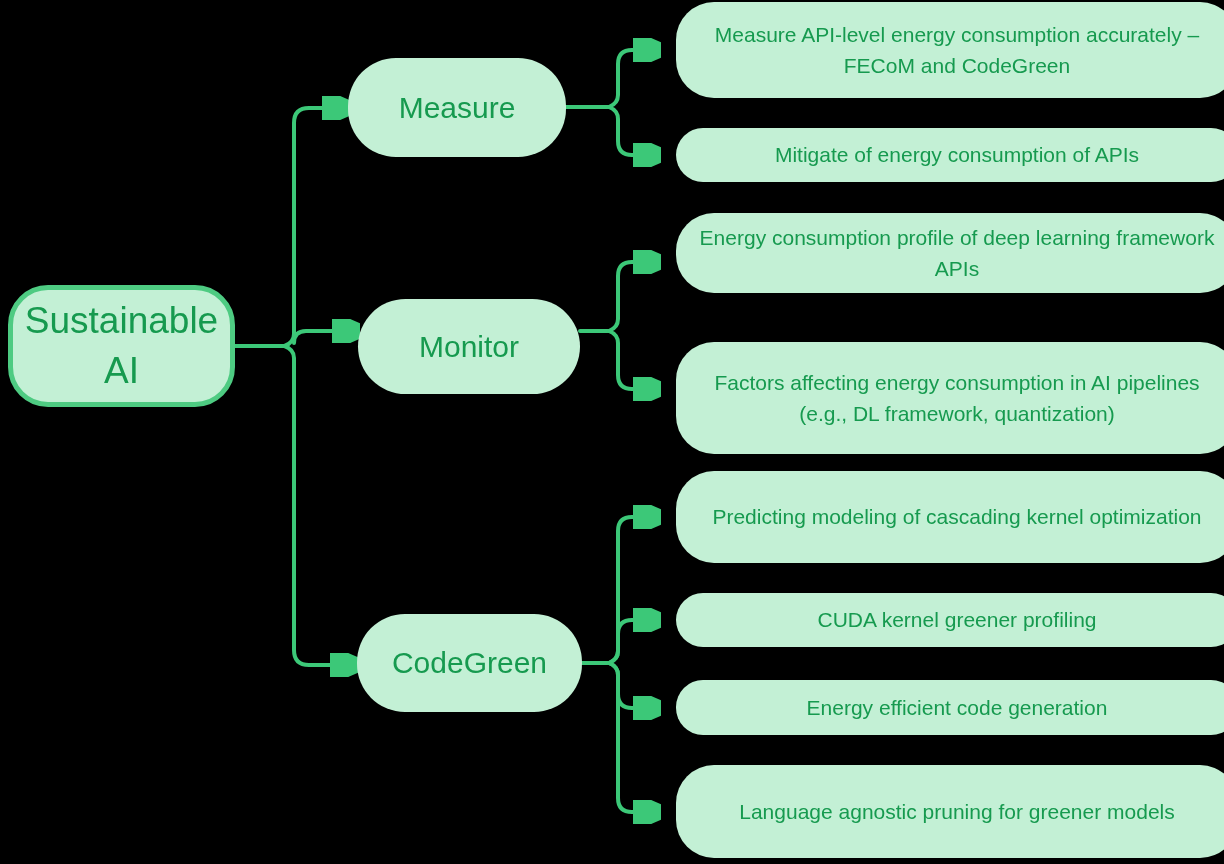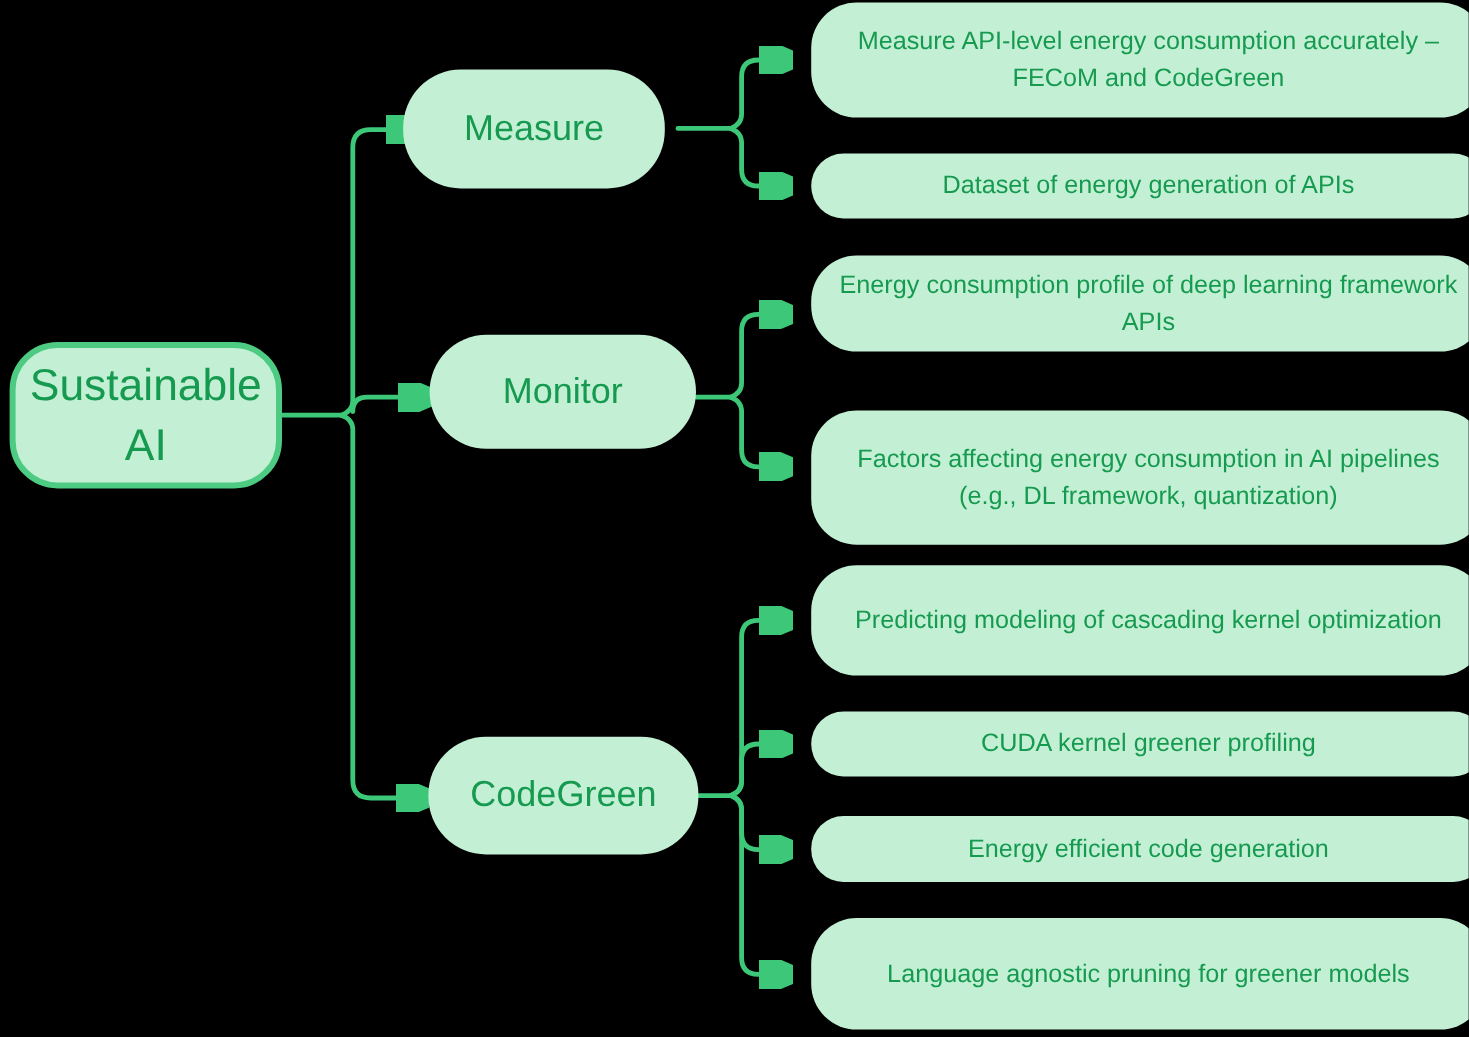--- a/index.html
+++ b/index.html
@@ -44,22 +44,22 @@
     border: 5px solid #4ecb82;
     border-radius: 40px;
     font-size: 37px;
     line-height: 1.35;
     padding: 12px 10px;
   }
   .node.branch {
     font-size: 30px;
     border-radius: 48px;
   }
-  .node.branch.measure  { left: 336px; top: 58px;  width: 218px; height: 99px; }
-  .node.branch.monitor  { left: 358px; top: 279px; width: 222px; height: 95px; text-align: right; }
+  .node.branch.measure  { left: 348px; top: 58px;  width: 218px; height: 99px; }
+  .node.branch.monitor  { left: 358px; top: 299px; width: 222px; height: 95px; text-align: right; }
   .node.branch.mitigate { left: 357px; top: 614px; width: 225px; height: 98px; }
   .node.leaf {
     left: 676px;
     width: 562px;
     font-size: 21px;
     line-height: 1.5;
     padding: 0 14px;
     border-radius: 38px;
     align-items: center;
   }
@@ -115,21 +115,21 @@
     <span>Monitor</span>
   </div>
   <div class="node branch mitigate">
     <span>CodeGreen</span>
   </div>
 
   <div class="node leaf l1">
     <span>Measure API-level energy consumption accurately – FECoM and CodeGreen</span>
   </div>
   <div class="node leaf l2">
-    <span>Dataset of energy generation of APIs</span>
+    <span>Mitigate of energy consumption of APIs</span>
   </div>
 
   <div class="node leaf l3">
     <span>Energy consumption profile of deep learning framework APIs</span>
   </div>
   <div class="node leaf l4">
     <span>Factors affecting energy consumption in AI pipelines (e.g., DL framework, quantization)</span>
   </div>
 
   <div class="node leaf l5">

